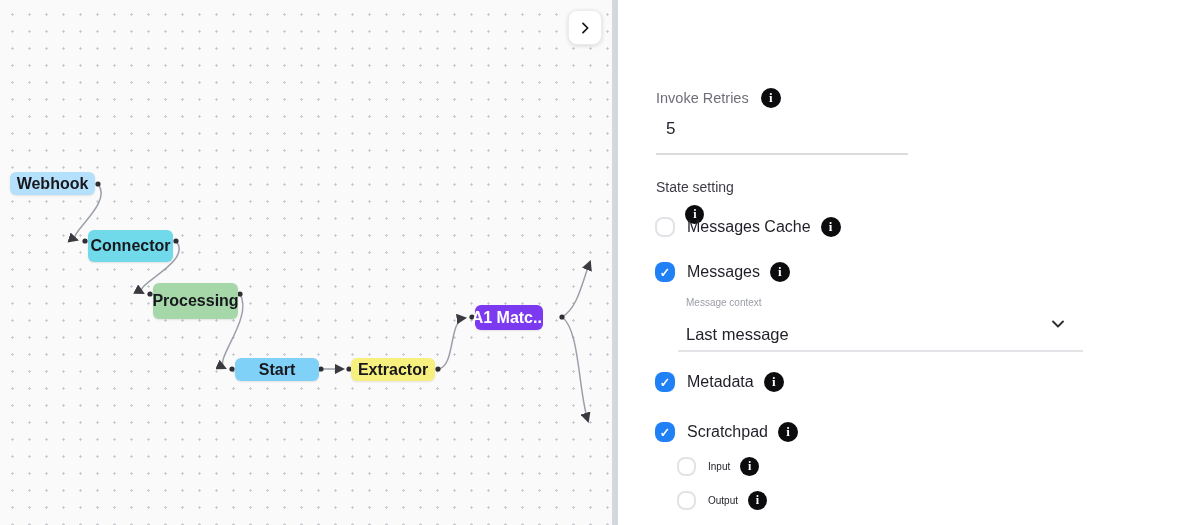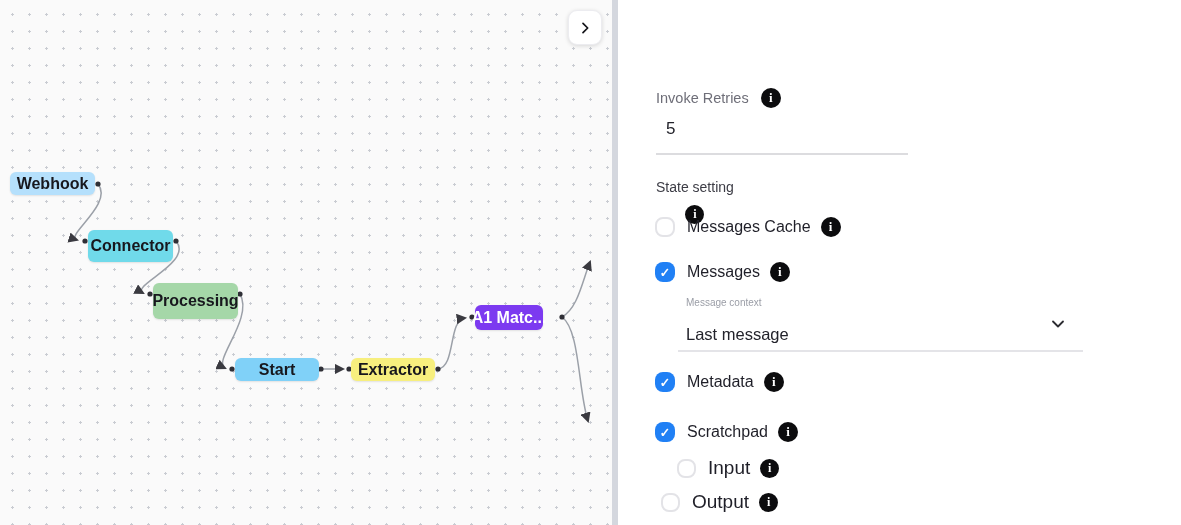--- a/index.html
+++ b/index.html
@@ -41,21 +41,21 @@
   .value { position:absolute; font-size:17px; color:#23232b; }
   .uline { position:absolute; height:2px; background:#dcdcdf; }
 
   .checkbox { width:20px; height:20px; border-radius:8px; border:2px solid #e3e3e7;
     background:#fff; flex:none; display:flex; align-items:center; justify-content:center;
     cursor:pointer; }
   .checkbox.sm { width:19px; height:19px; }
   .checkbox.checked { border:none; background:#2080f5; }
   .checkbox.checked::after { content:"\2713"; color:#fff; font-size:12.5px; font-weight:700; }
   .opt-label { font-size:16px; color:#1f1f28; margin:0 10px 0 12px; }
-  .opt-label.sm { font-size:19px; }
+  .opt-label.sm { font-size:10px; }
   .ctx-label { position:absolute; font-size:10px; color:#9a9da6; }
   .ctx-value { position:absolute; font-size:16.5px; color:#23232b; }
   .ctx-chevron { position:absolute; display:flex; cursor:pointer; }
 </style>
 </head>
 <body>
 
 <div class="app">
 
   <div class="canvas">
@@ -167,20 +167,20 @@
       <span class="opt-label">Scratchpad</span>
       <span class="info">i</span>
     </div>
 
     <div class="row" style="left:59px; top:457px;">
       <span class="checkbox sm"></span>
       <span class="opt-label sm">Input</span>
       <span class="info sm">i</span>
     </div>
 
-    <div class="row" style="left:43px; top:491px;text-align:right;">
+    <div class="row" style="left:59px; top:491px;text-align:right;">
       <span class="checkbox sm"></span>
       <span class="opt-label sm">Output</span>
       <span class="info sm">i</span>
     </div>
 
   </div>
 </div>
 
 </body></html>

